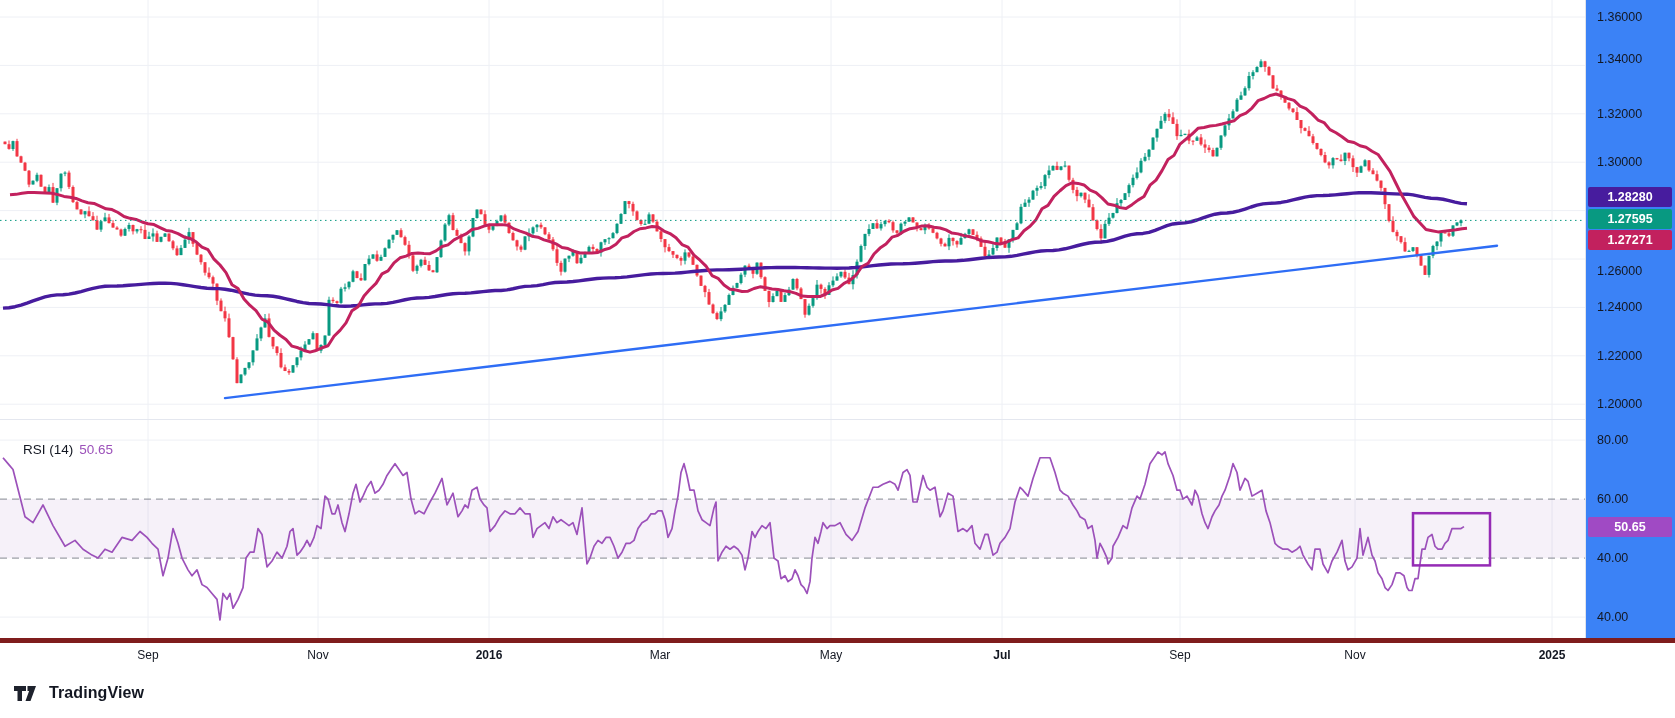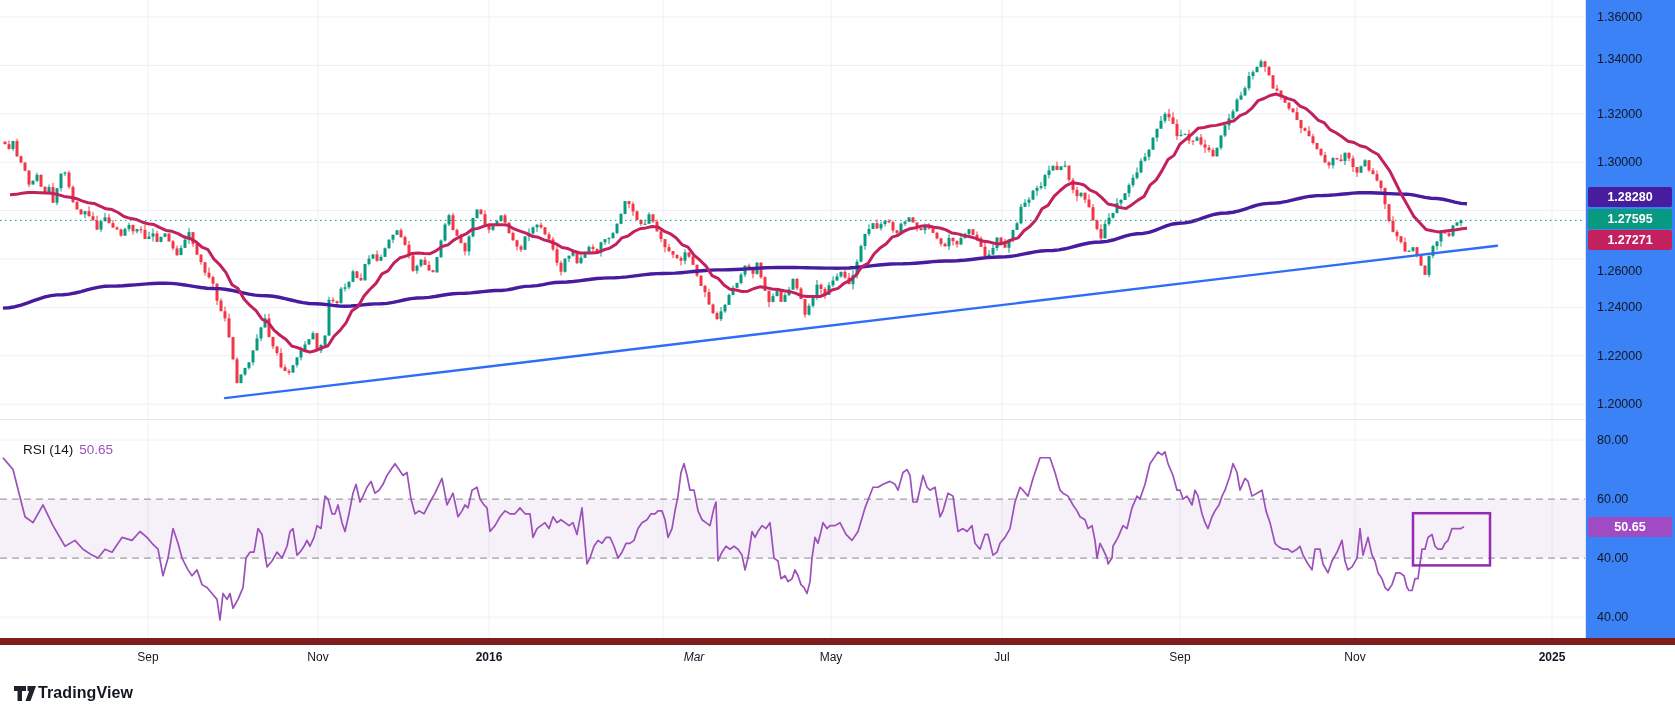--- a/index.html
+++ b/index.html
@@ -6,32 +6,32 @@
     font-family:"Liberation Sans","DejaVu Sans",sans-serif;-webkit-font-smoothing:antialiased;}
   #stage{position:relative;width:1675px;height:718px;background:#fff;}
   #price-pane,#rsi-pane{position:absolute;left:0;display:block;}
   #price-pane{top:0;}
   #rsi-pane{top:420px;}
   .pane-sep{position:absolute;left:0;width:1585px;height:1px;background:#e4e7ef;}
   #axis-col{position:absolute;left:1585px;top:0;width:90px;height:638px;border-left:1px solid #e0e3eb;background:#3b82f6;}
   .axis-label{position:absolute;left:11px;font-size:12.5px;color:#131722;transform:translateY(-50%);white-space:nowrap;}
   .price-badge{position:absolute;left:2px;width:84px;height:20px;border-radius:2px;color:#fff;
     font-size:12.5px;font-weight:700;text-align:center;line-height:20px;transform:translateY(-50%);}
-  #time-axis{position:absolute;left:0;top:638px;width:1675px;height:26px;border-top:7px solid #7f1d1d;background:#fff;}
+  #time-axis{position:absolute;left:0;top:638px;width:1675px;height:26px;border-top:5px solid #7f1d1d;background:#fff;}
   .time-label{position:absolute;top:5px;font-size:12px;color:#131722;transform:translateX(-50%);white-space:nowrap;}
   .time-label.bold{font-weight:700;}
   #legend{position:absolute;left:20px;top:16px;line-height:20px;font-size:13.5px;color:#131722;}
   #legend .row{white-space:nowrap;}
   #legend .val-g{color:#089981;}
   #legend .val-ema20{color:#c2215e;}
   #legend .val-ema200{color:#471c9e;}
   #legend span{margin-right:3px;}
   #rsi-legend{position:absolute;left:23px;top:442px;font-size:13.5px;color:#131722;white-space:nowrap;}
   #rsi-legend .val{color:#9c51ba;margin-left:6px;}
-  #brand{position:absolute;left:14px;top:684px;display:flex;align-items:center;gap:1px;}
+  #brand{position:absolute;left:14px;top:684px;display:flex;align-items:center;gap:12px;}
   #brand .brand-text{font-size:16px;font-weight:600;color:#131722;letter-spacing:.1px;}
 </style>
 </head>
 <body>
 
 <div id="stage">
 
   <svg id="price-pane" width="1585" height="420">
       <line x1="148" x2="148" y1="0" y2="420" stroke="#eef0f5" stroke-width="1"></line>
       <line x1="318" x2="318" y1="0" y2="420" stroke="#eef0f5" stroke-width="1"></line>
@@ -831,23 +831,23 @@
       <div class="price-badge" style="top: 197px; background: rgb(71, 28, 158);">1.28280</div>
       <div class="price-badge" style="top: 219px; background: rgb(8, 153, 129);">1.27595</div>
       <div class="price-badge" style="top: 240px; background: rgb(194, 33, 94);">1.27271</div>
       <div class="price-badge" style="top: 527px; background: rgb(160, 74, 196);">50.65</div>
     </div>
 
   <div id="time-axis">
       <div class="time-label" style="left: 148px;">Sep</div>
       <div class="time-label" style="left: 318px;">Nov</div>
       <div class="time-label bold" style="left: 489px;">2016</div>
-      <div class="time-label" style="left: 694px; font-style: italic;">Mar</div>
+      <div class="time-label" style="left: 660px;">Mar</div>
       <div class="time-label" style="left: 831px; text-align: right;">May</div>
-      <div class="time-label" style="left: 1002px;">Jul</div>
+      <div class="time-label" style="left: 1002px; font-weight: bold;">Jul</div>
       <div class="time-label" style="left: 1180px;">Sep</div>
       <div class="time-label" style="left: 1355px;">Nov</div>
       <div class="time-label bold" style="left: 1552px;">2025</div>
     </div>
 
   <div id="brand">
     <svg width="23" height="17" viewBox="0 0 23 17">
       <path fill="#1e222d" d="M0 1h12v5H8v10H3.5V6H0z"></path>
       <path fill="#1e222d" d="M13.5 1H22l-5.5 15h-5l3.6-10h-1.6z"></path>
     </svg>

